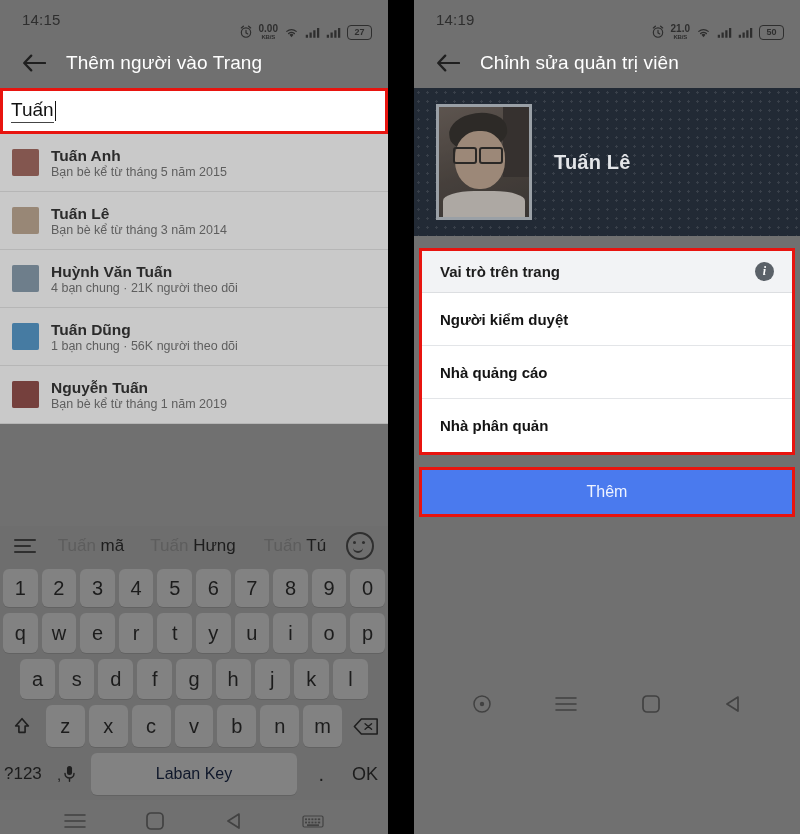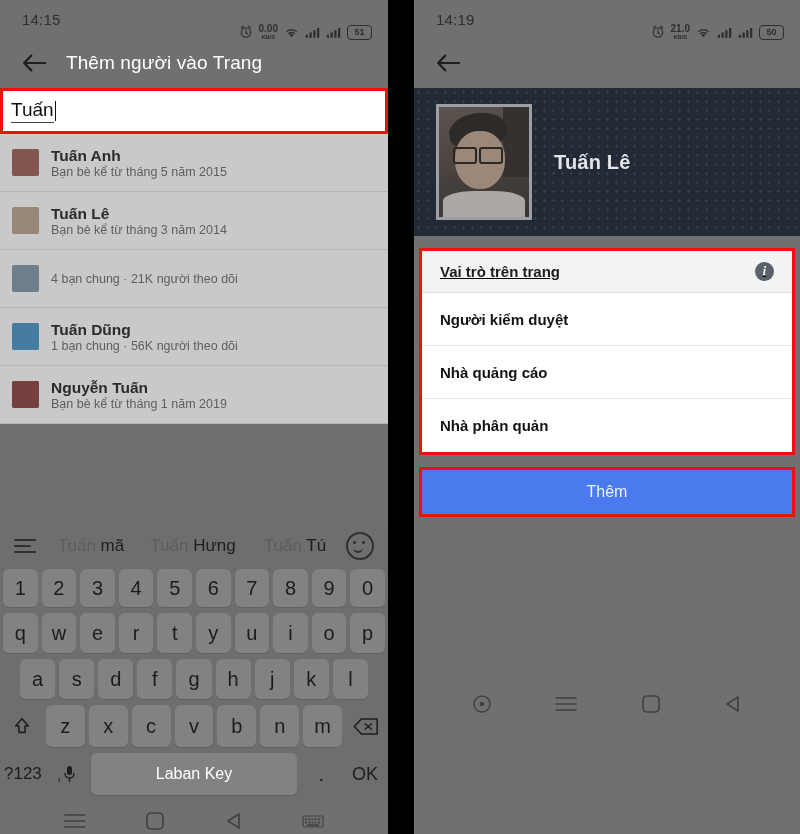--- a/index.html
+++ b/index.html
@@ -112,21 +112,21 @@
   }
   .krow{display:flex;justify-content:center;gap:4px;padding:3px 3px;}
   .key{
     background:#828282;border-radius:6px;
     height:40px;flex:1;
     display:flex;align-items:center;justify-content:center;
     font-size:20px;color:#1c1c1c;
     box-shadow:0 1px 0 rgba(0,0,0,.10);
   }
   .krow.kr-num .key{height:38px;}
-  .key.space{flex:5.2;font-size:16px;color:#ffffff;}
+  .key.space{flex:5.2;font-size:16px;color:#0f172a;}
   .key.flat{background:transparent;box-shadow:none;}
   .krow.bottom .key{height:42px;}
   .mic{display:flex;align-items:center;gap:2px;font-size:15px;color:#1f1f1f;}
 
   
   .navbar{
     height:42px;display:flex;align-items:center;justify-content:space-around;
     padding:0 34px;box-sizing:border-box;background:#707070;
   }
   .nav-ico{opacity:.85;}
@@ -169,21 +169,21 @@
   .pf-name{
     position:relative;z-index:2;color:#e3e5e8;font-size:20px;font-weight:700;
     letter-spacing:.2px;
   }
 
   
   .rolebox{border:3px solid #e8140f;background:#fff;box-sizing:border-box;}
   .role-head{
     height:42px;display:flex;align-items:center;justify-content:space-between;
     padding:0 18px;box-sizing:border-box;
-    background:#f2f3f5;border-bottom:1px solid #dcdee1;text-decoration:underline;
+    background:#f2f3f5;border-bottom:1px solid #dcdee1;
   }
   .role-head-label{font-size:15px;font-weight:700;color:#1d1d1d;}
   .info-ico{
     width:19px;height:19px;border-radius:50%;background:#5b6168;
     color:#fff;font-size:12px;font-style:italic;font-weight:700;
     display:flex;align-items:center;justify-content:center;
     font-family:"Liberation Serif",serif;
   }
   .role-row{
     height:53px;display:flex;align-items:center;justify-content:space-between;
@@ -232,21 +232,21 @@
           <rect x="6" y="8" width="3" height="7" fill="#2e2e2e"></rect>
           <rect x="11" y="5" width="3" height="10" fill="#2e2e2e"></rect>
           <rect x="16" y="2" width="3" height="13" fill="#2e2e2e"></rect>
         </svg>
         <svg class="sb-ico" width="15" height="13" viewBox="0 0 20 16">
           <rect x="1" y="11" width="3" height="4" fill="#2e2e2e"></rect>
           <rect x="6" y="8" width="3" height="7" fill="#2e2e2e"></rect>
           <rect x="11" y="5" width="3" height="10" fill="#2e2e2e"></rect>
           <rect x="16" y="2" width="3" height="13" fill="#2e2e2e"></rect>
         </svg>
-        <div class="batt">51</div>
+        <div class="batt">27</div>
       </div>
     </div>
 
     <div class="actionbar">
       <svg width="24" height="20" viewBox="0 0 26 20">
         <path d="M10 2L2.4 10 10 18M2.6 10H25" stroke="#1f1f1f" stroke-width="2.4" fill="none" stroke-linecap="round" stroke-linejoin="round"></path>
       </svg>
       <div class="ab-title">Thêm người vào Trang</div>
     </div>
 
@@ -266,20 +266,21 @@
       <div class="prow">
         <div class="pavatar" style="background:#b79a7c"></div>
         <div class="ptexts">
           <div class="pname">Tuấn Lê</div>
           <div class="psub">Bạn bè kể từ tháng 3 năm 2014</div>
         </div>
       </div>
       <div class="prow">
         <div class="pavatar" style="background:#6f8ba0"></div>
         <div class="ptexts">
+          <div class="pname">Huỳnh Văn Tuấn</div>
           <div class="psub">4 bạn chung · 21K người theo dõi</div>
         </div>
       </div>
       <div class="prow">
         <div class="pavatar" style="background:#2a86c9"></div>
         <div class="ptexts">
           <div class="pname">Tuấn Dũng</div>
           <div class="psub">1 bạn chung · 56K người theo dõi</div>
         </div>
       </div>
@@ -452,20 +453,21 @@
           <rect x="16" y="2" width="3" height="13" fill="#2e2e2e"></rect>
         </svg>
         <div class="batt">50</div>
       </div>
     </div>
 
     <div class="actionbar">
       <svg width="24" height="20" viewBox="0 0 26 20">
         <path d="M10 2L2.4 10 10 18M2.6 10H25" stroke="#1f1f1f" stroke-width="2.4" fill="none" stroke-linecap="round" stroke-linejoin="round"></path>
       </svg>
+      <div class="ab-title">Chỉnh sửa quản trị viên</div>
     </div>
 
     <div class="profile">
       <div class="pf-photo">
         <div class="bg"></div>
           <div class="dark"></div>
           <div class="hair"></div>
         <div class="face"></div>
           <div class="glass"></div>
           <div class="body"></div>

